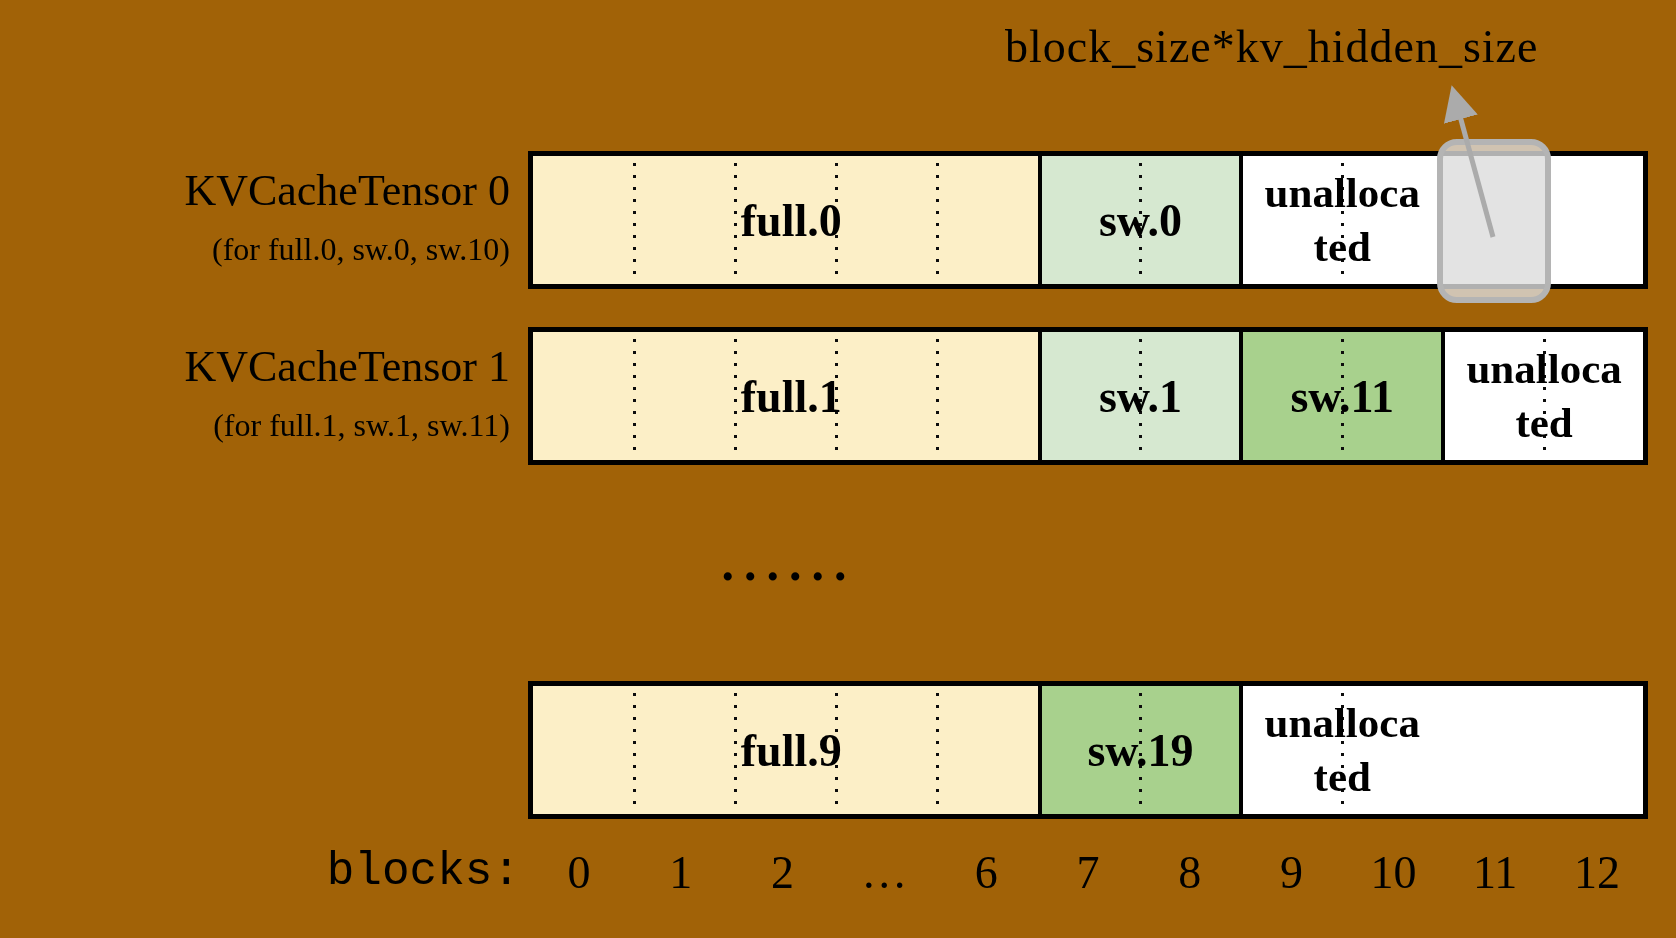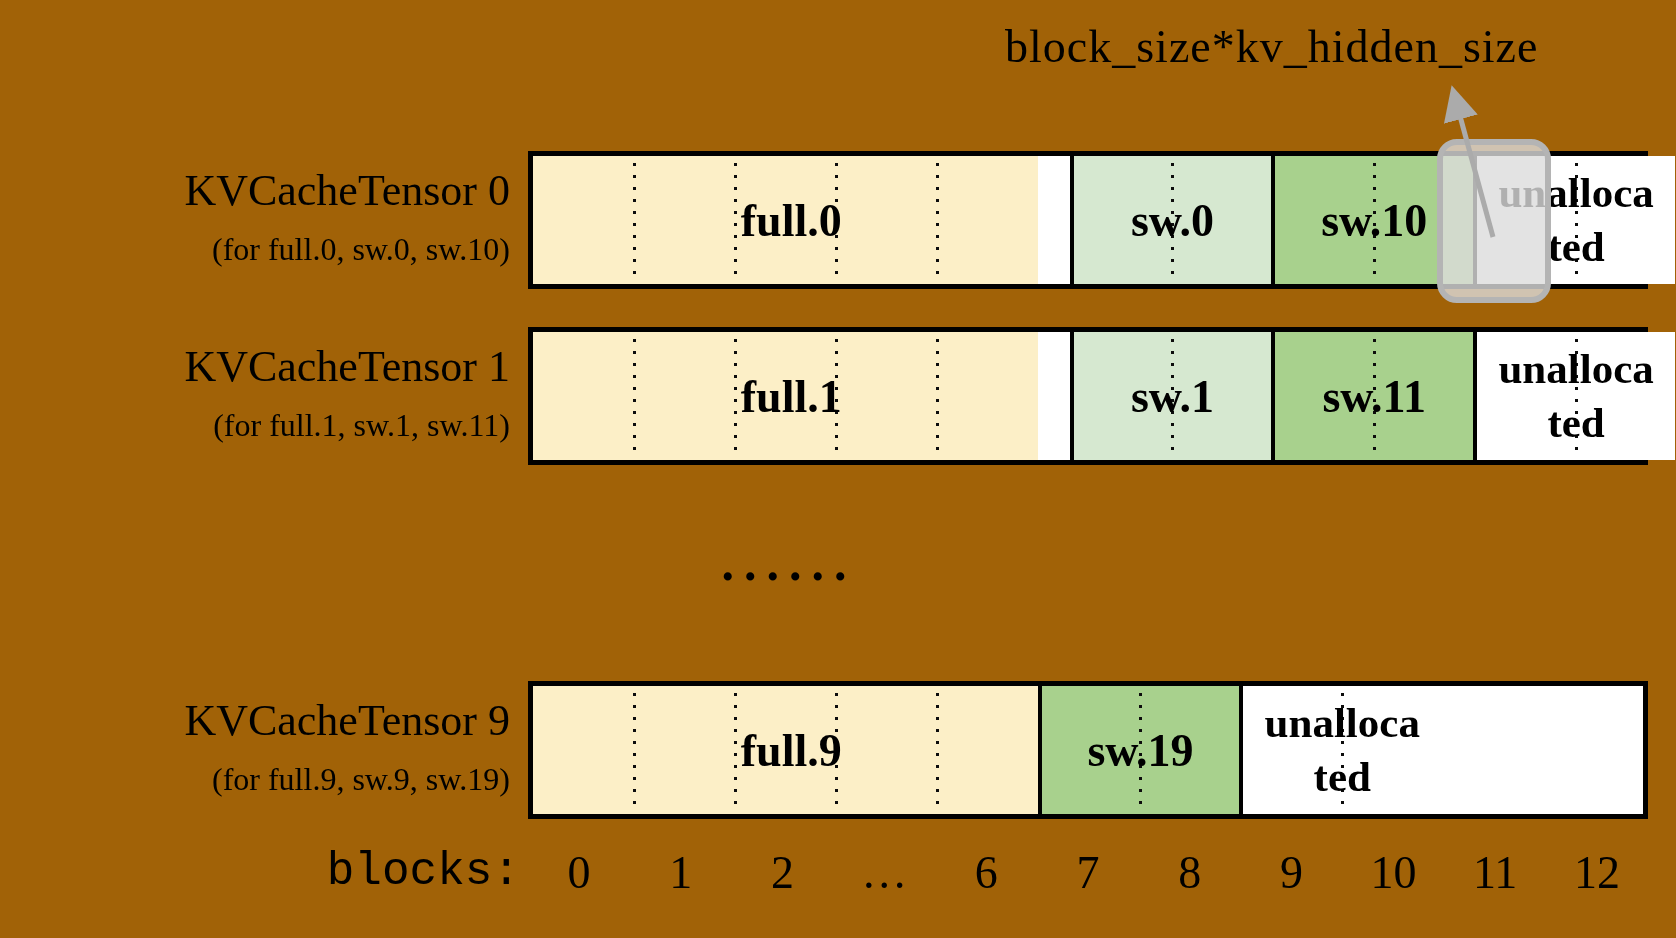--- a/index.html
+++ b/index.html
@@ -22,21 +22,21 @@
     border:5px solid var(--border,#000); box-sizing:border-box;
     display:flex; background:#fff;
   }
   .seg{
     position:relative; box-sizing:border-box;
     display:flex; align-items:center; justify-content:center;
     border-left:4px solid var(--border,#000);
   }
   .seg:first-child{border-left:none;padding-left:12px;}
   .seg-full{flex:0 0 45.4545%; background:var(--seg-full,#FCEFC7);}
-  .seg-swa {flex:0 0 18.1818%; background:var(--seg-sw-light,#D6E8D0);margin-left:32px;}
+  .seg-swa {flex:0 0 18.1818%; background:var(--seg-sw-light,#D6E8D0);}
   .seg-swb {flex:0 0 18.1818%; background:var(--seg-sw-dark,#A8D18D);}
   .seg-un  {flex:0 0 18.1818%; background:var(--seg-unallocated,#FFFFFF);}
   .vdot{
     position:absolute; top:7px; bottom:7px; width:3px; margin-left:-1px;
     background:repeating-linear-gradient(to bottom,#0d0d0d 0 3px,transparent 3px 12px);
   }
   .seg-label{position:relative; z-index:2; font-weight:bold; font-size:46px; letter-spacing:0;}
   .seg-label.two-line{display:flex; flex-direction:column; line-height:54px; text-align:center; font-size:43px;}
 
   
@@ -94,24 +94,20 @@
       <i class="vdot" style="left:20%"></i>
       <i class="vdot" style="left:40%"></i>
       <i class="vdot" style="left:60%"></i>
       <i class="vdot" style="left:80%"></i>
       <span class="seg-label">full.0</span>
     </div>
     <div class="seg seg-swa">
       <i class="vdot" style="left:50%"></i>
       <span class="seg-label">sw.0</span>
     </div>
-    <div class="seg seg-swb">
-      <i class="vdot" style="left:50%"></i>
-      <span class="seg-label">sw.10</span>
-    </div>
     <div class="seg seg-un">
       <i class="vdot" style="left:50%"></i>
       <span class="seg-label two-line">
         <span>unalloca</span>
         <span>ted</span>
       </span>
     </div>
   </div>
   <div class="highlight-box"></div>
 
@@ -139,24 +135,20 @@
       <i class="vdot" style="left:50%"></i>
       <span class="seg-label two-line">
         <span>unalloca</span>
         <span>ted</span>
       </span>
     </div>
   </div>
 
   <div class="ellipsis">......</div>
 
-  <div class="row-label" style="top:692px">
-    <div>KVCacheTensor 9</div>
-    <div class="sub">(for full.9, sw.9, sw.19)</div>
-  </div>
   <div class="bar" style="top:681px">
     <div class="seg seg-full">
       <i class="vdot" style="left:20%"></i>
       <i class="vdot" style="left:40%"></i>
       <i class="vdot" style="left:60%"></i>
       <i class="vdot" style="left:80%"></i>
       <span class="seg-label">full.9</span>
     </div>
     <div class="seg seg-swb">
       <i class="vdot" style="left:50%"></i>

